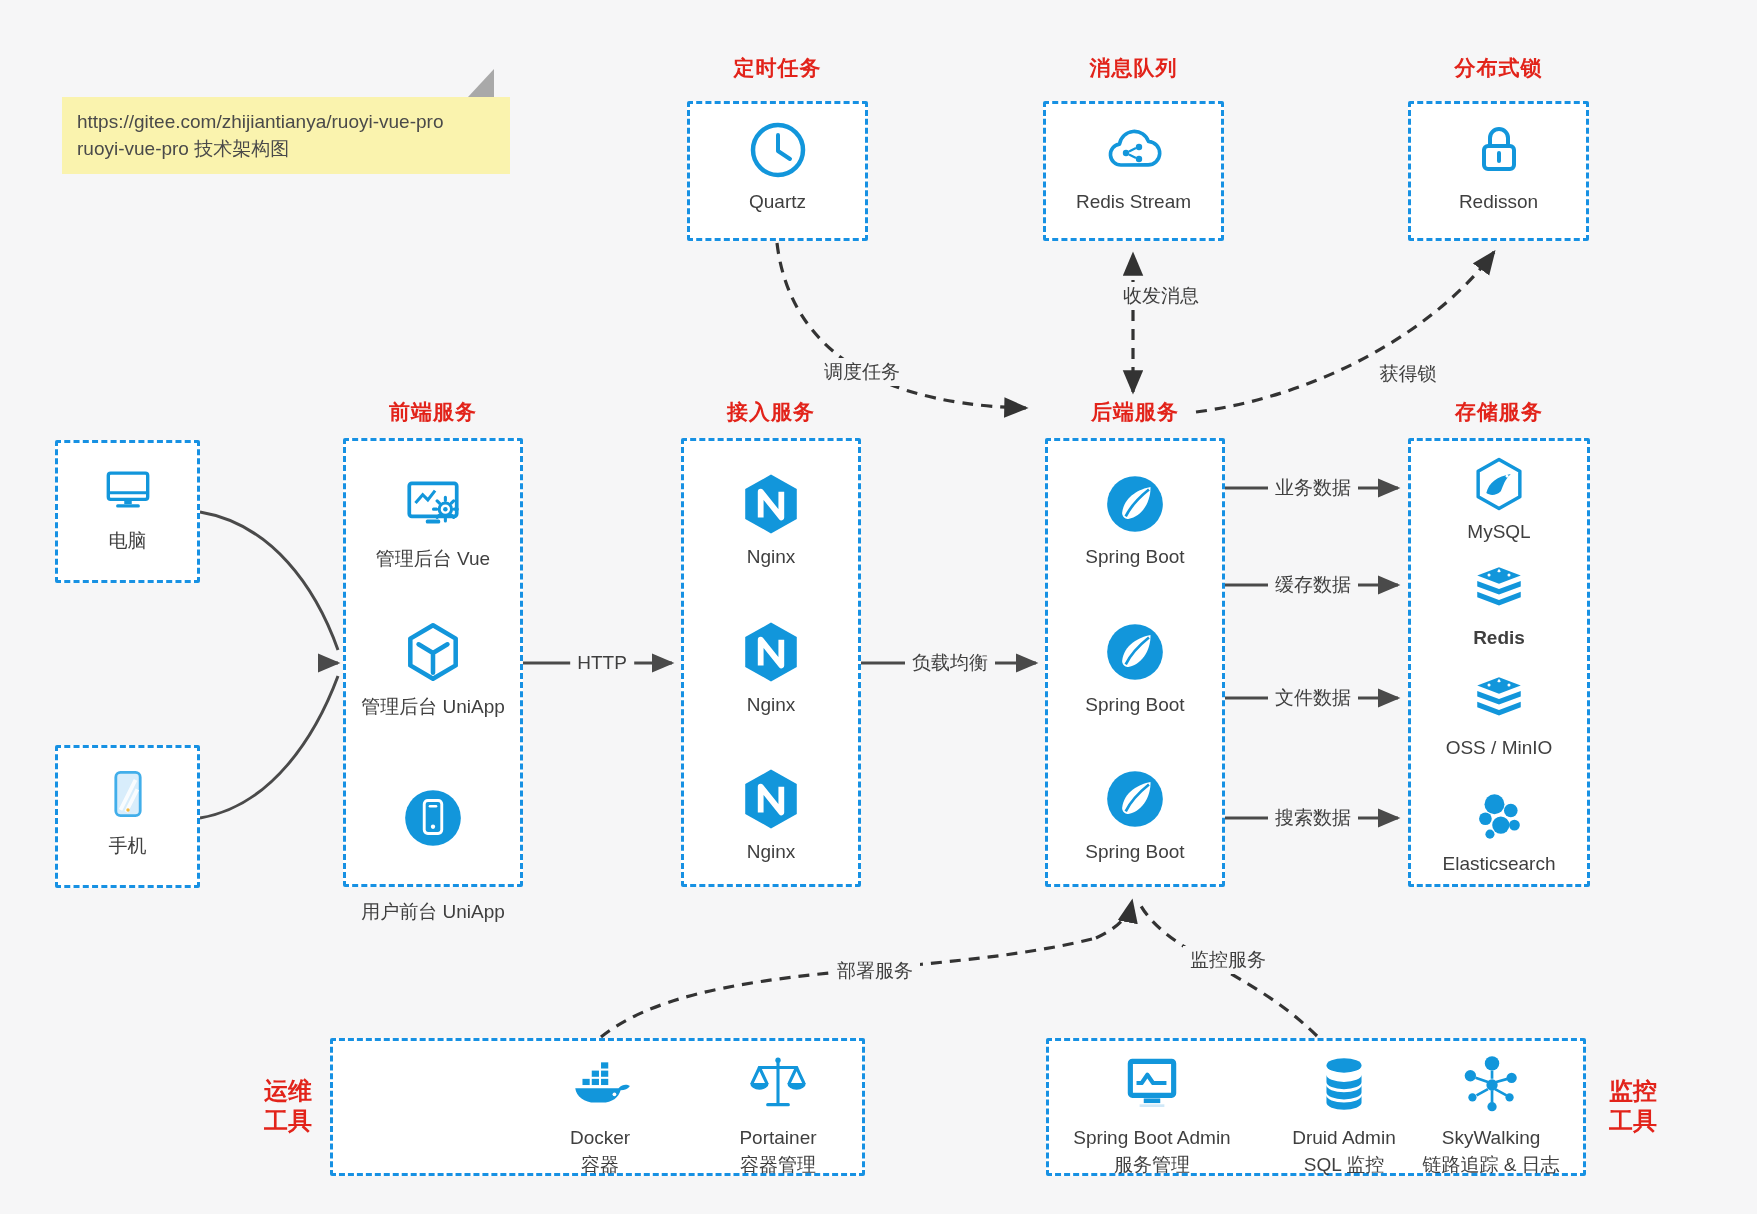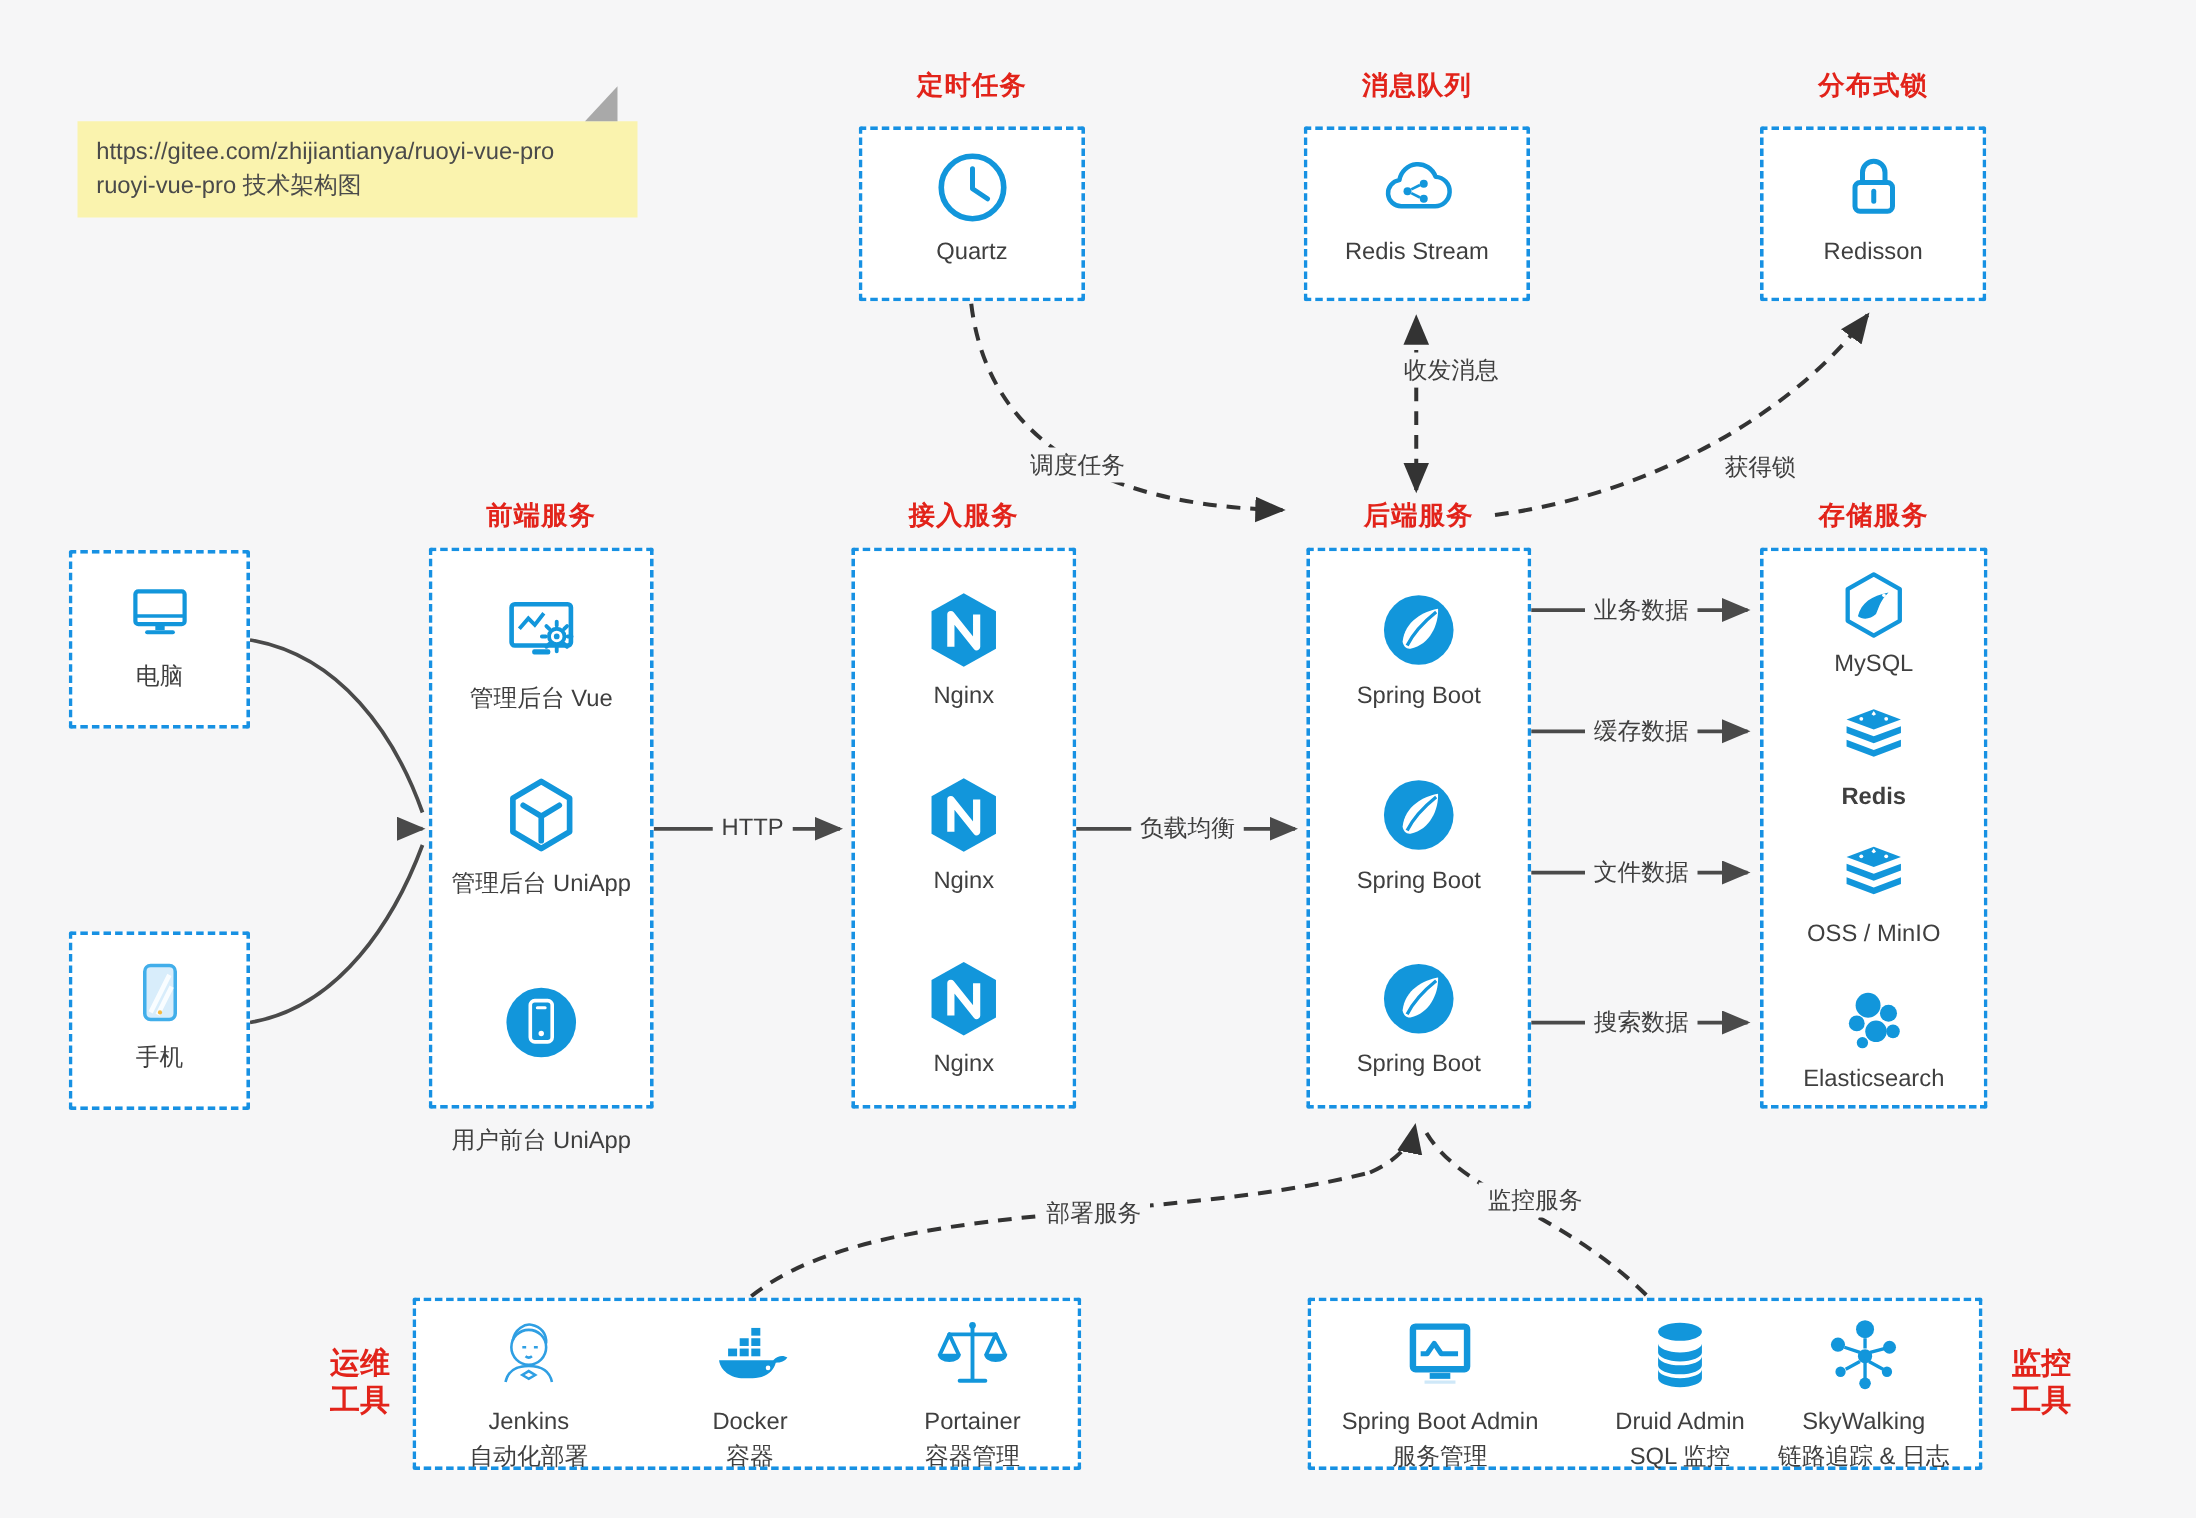--- a/index.html
+++ b/index.html
@@ -302,35 +302,20 @@
         </span>
       <span class="lbl">Elasticsearch</span>
     </div>
   </div>
 
   <div class="sidelabel" style="left:253px;top:1076px;width:70px;">
     <div>运维</div>
     <div>工具</div>
   </div>
   <div class="gbox" style="left:330px;top:1038px;width:535px;height:138px;">
-    <div class="bnode" style="left:4px;top:10px;width:172px;">
-      <span class="icon i66">
-          <svg viewBox="0 0 64 64">
-            <g fill="none" stroke="#2f9fe3" stroke-width="2">
-              <circle cx="32" cy="26" r="13.5"></circle>
-              <path d="M19.5 21 C21 11.5 29.5 7.5 34 8.5 C42 10 46 16 45.5 23"></path>
-              <path d="M14 53 C16 43 24 40.5 32 40.5 C40 40.5 48 43 50 53"></path>
-              <path d="M27 47.5 l5 3 5 -3 -5 -3 z"></path>
-              <path d="M27 26 h3 M36 26 h3 M29.5 33 c1.5 1.2 3.5 1.2 5 0"></path>
-            </g>
-          </svg>
-        </span>
-      <span class="nm">Jenkins</span>
-      <span class="sub">自动化部署</span>
-    </div>
     <div class="bnode" style="left:359px;top:10px;width:172px;">
       <span class="icon i66">
           <svg viewBox="0 0 64 64">
             <g stroke="#1296db" stroke-width="3" fill="none" stroke-linecap="round">
               <path d="M32 10 V50"></path>
               <path d="M14 16 H50"></path>
               <path d="M22 52 H42"></path>
               <path d="M14 16 L7 31 M14 16 L21 31"></path>
               <path d="M50 16 L43 31 M50 16 L57 31"></path>
             </g>

